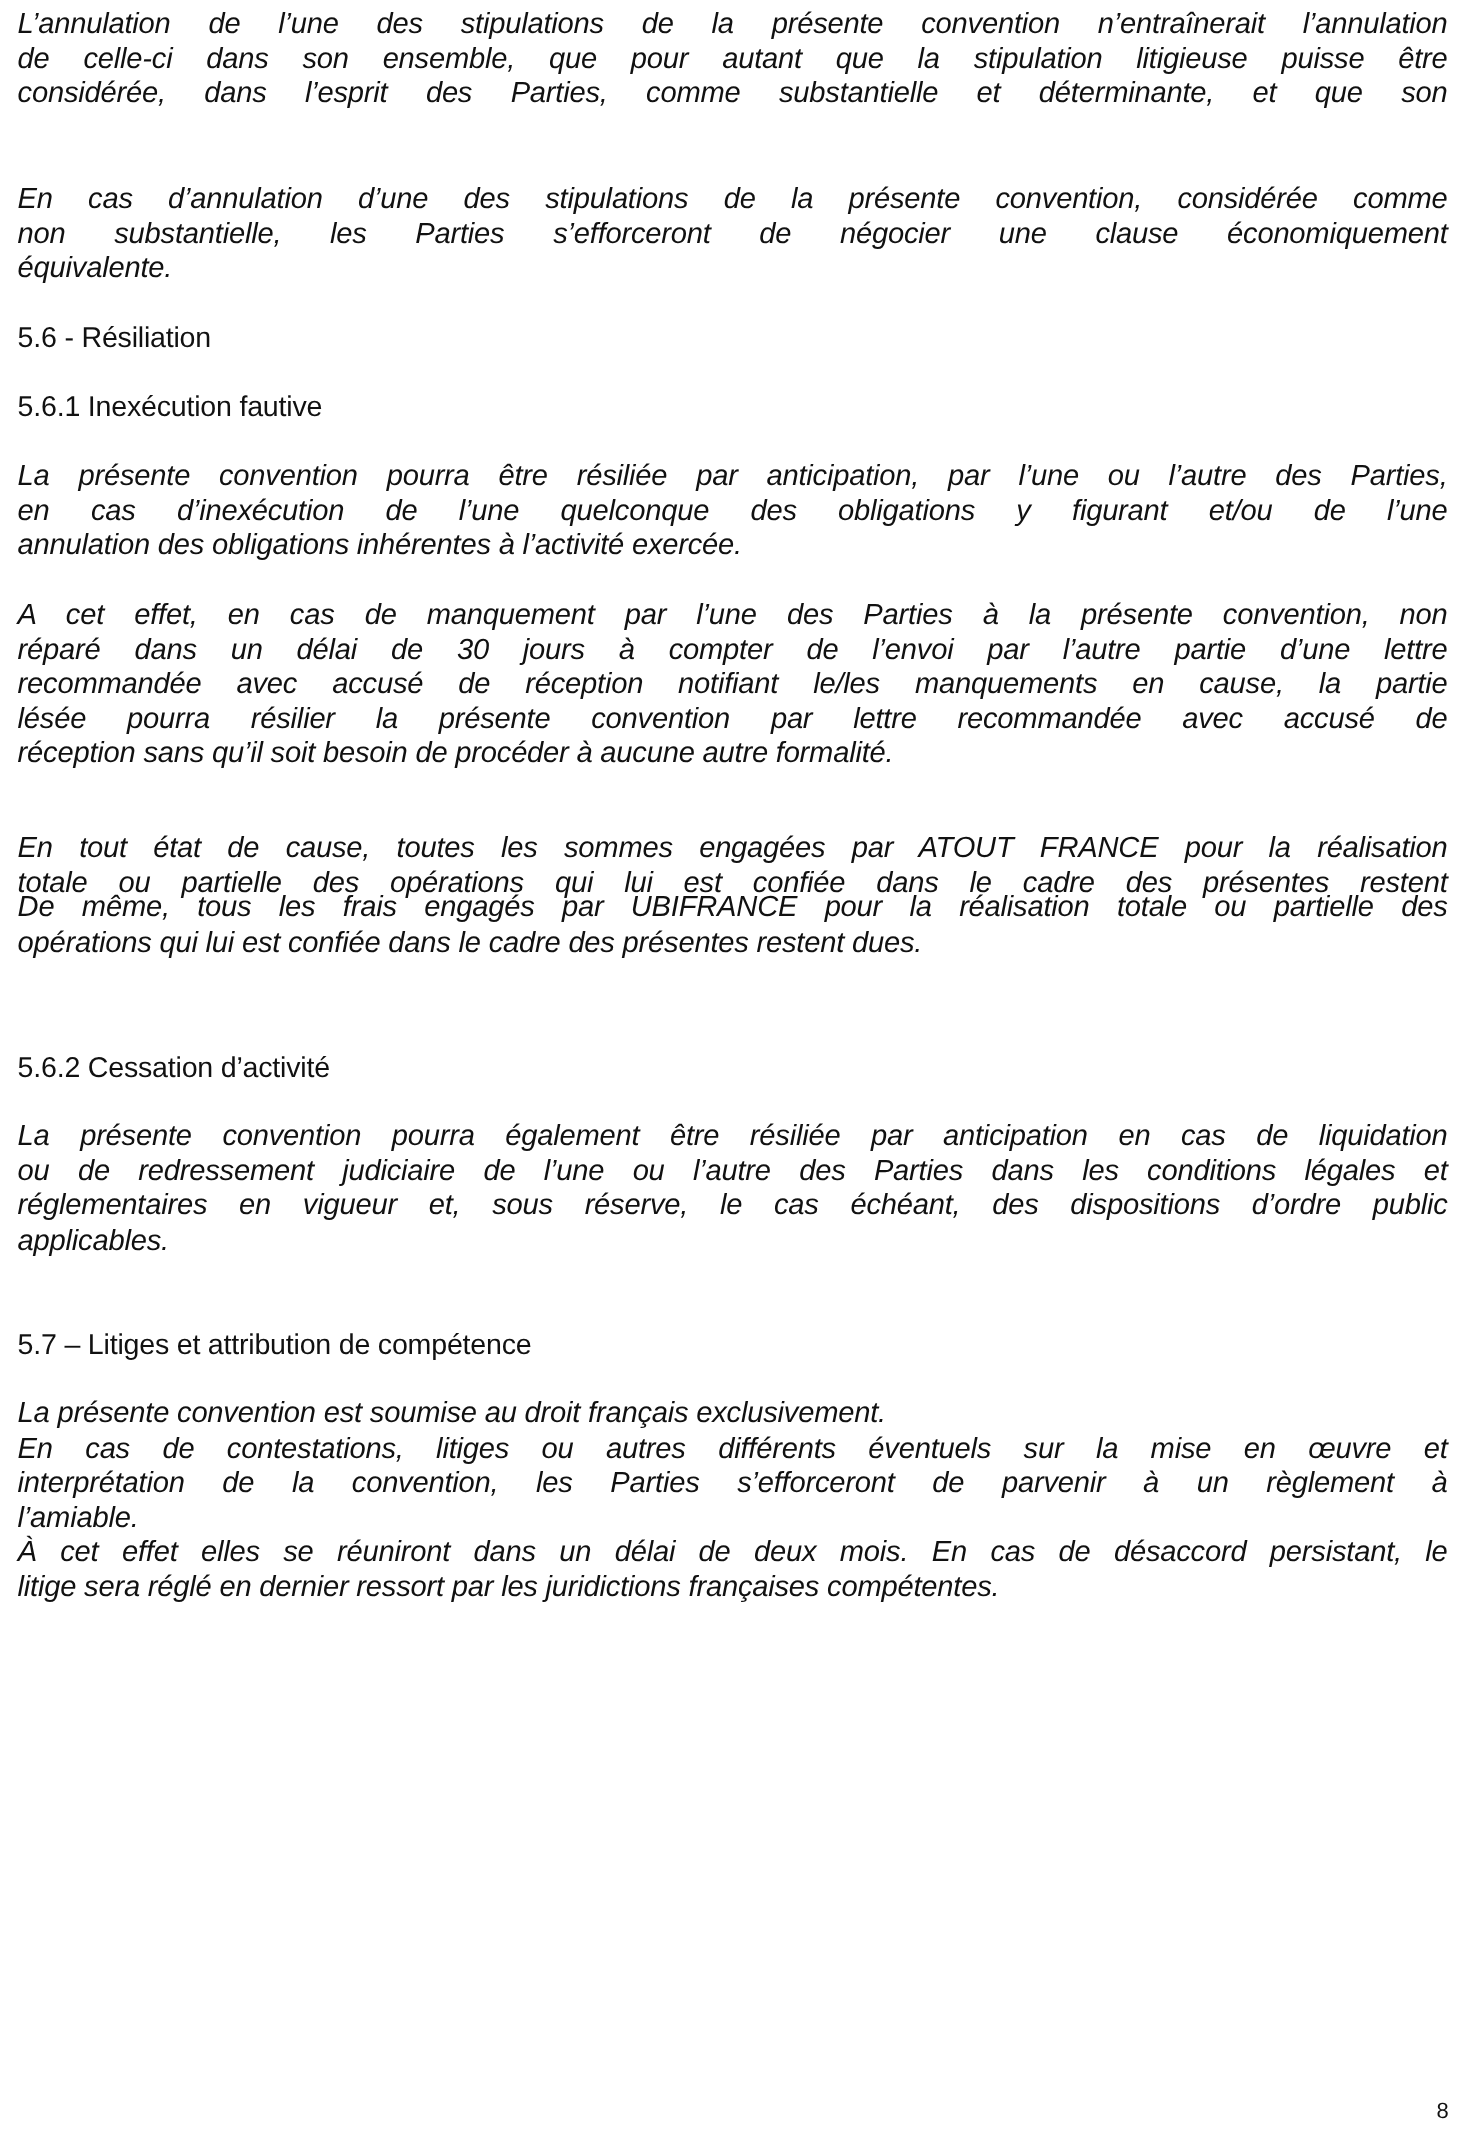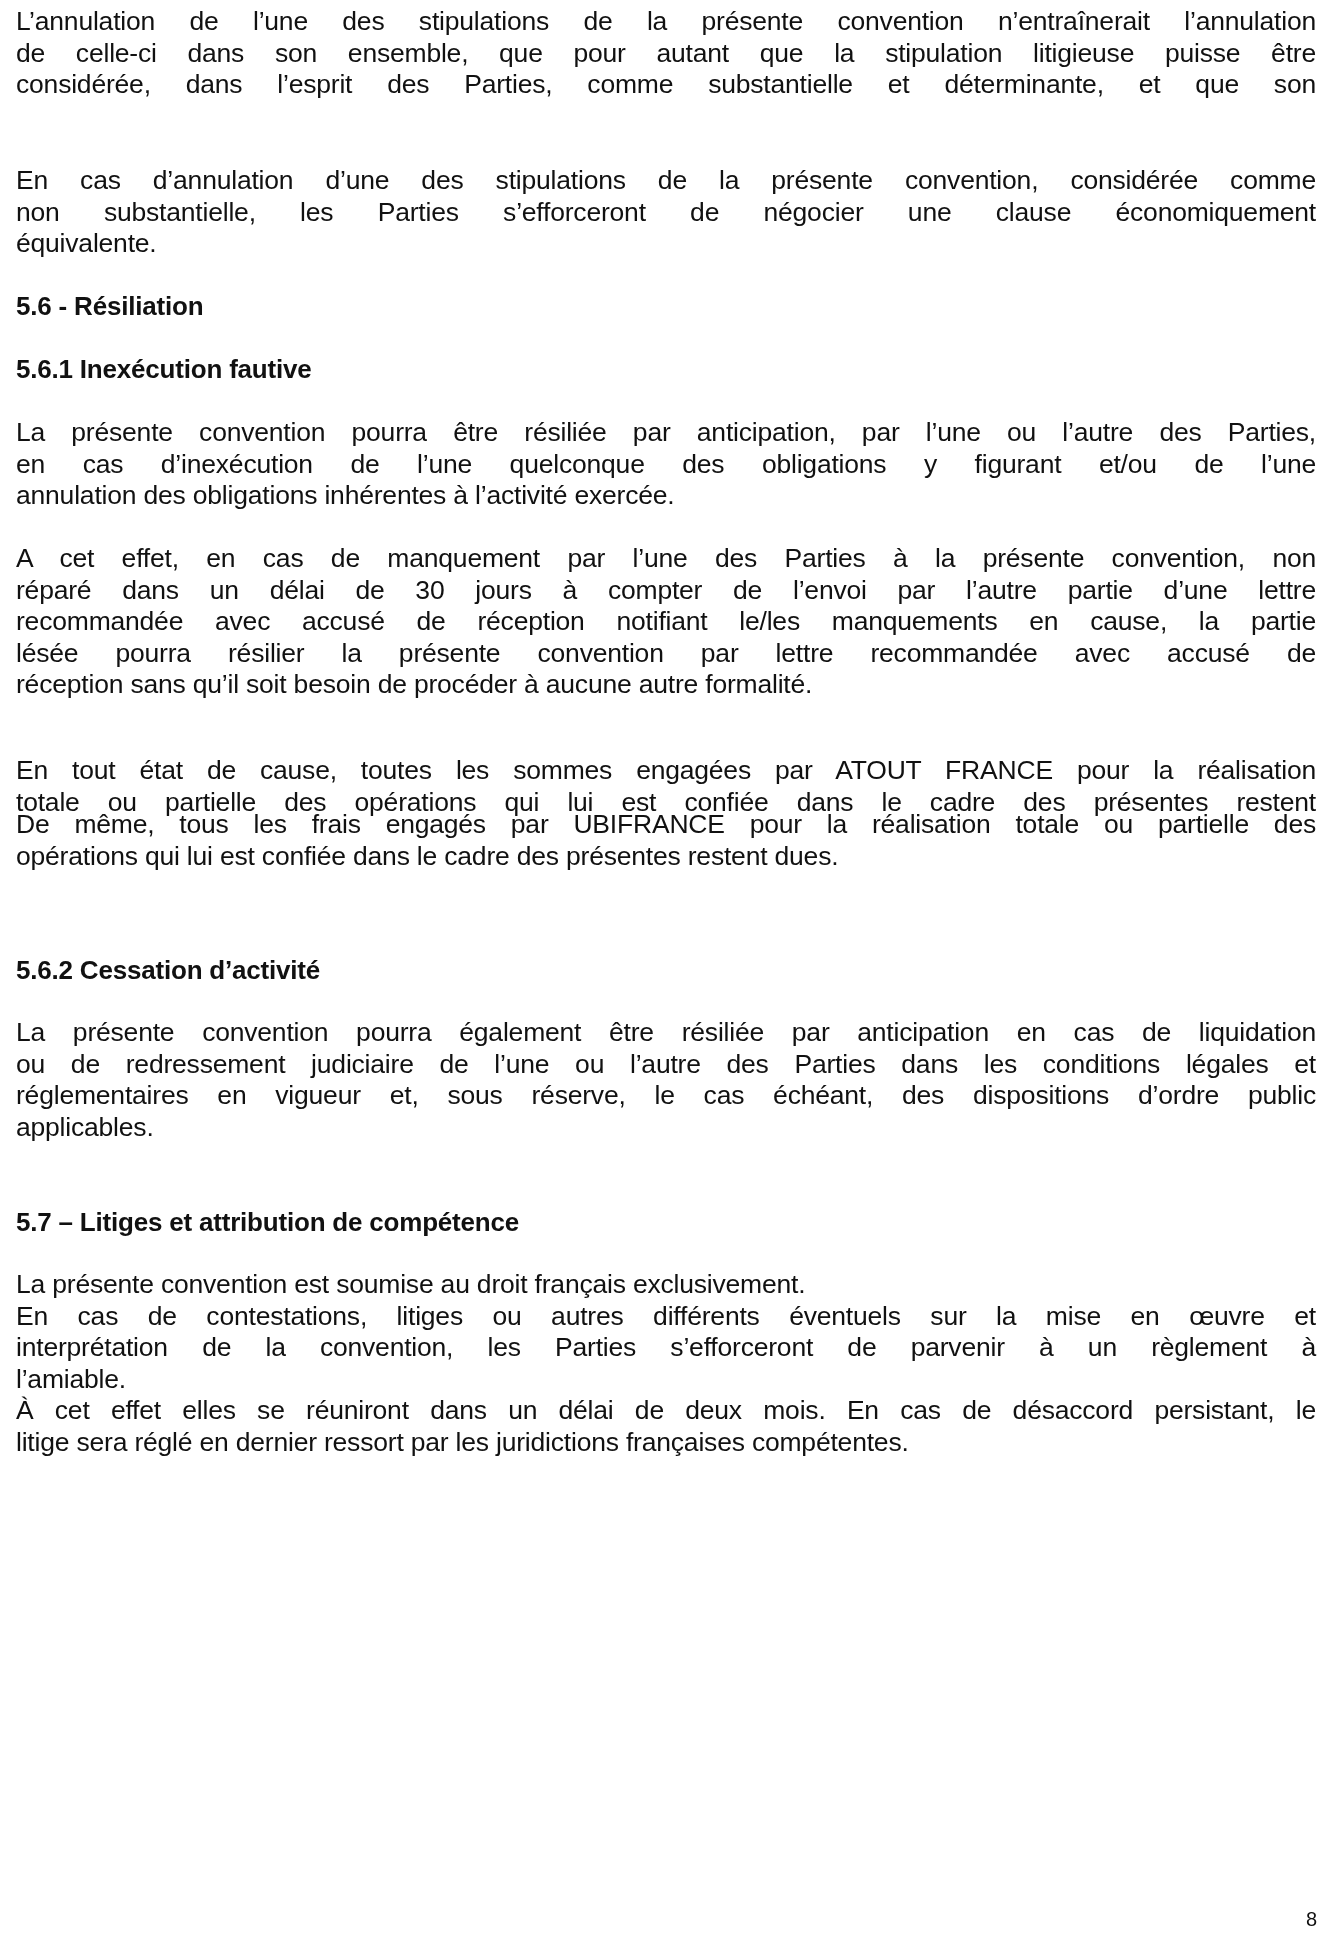--- a/index.html
+++ b/index.html
@@ -6,24 +6,24 @@
     body {
       width: 1337px; height: 1945px; position: relative; overflow: hidden;
       font-family: "Liberation Sans", sans-serif; color: #111111;
     }
     .page { position: absolute; left: 16px; top: 0; width: 1300px; }
     .para {
       position: absolute; left: 0; width: 1300px;
       font-size: 26.5px; line-height: 31.5px;
       text-align: justify; letter-spacing: -0.2px;
     }
-    .para .line { display: block; height: 31.5px; white-space: nowrap; overflow: visible; }
+    .para .line { display: block; height: 31.5px; white-space: nowrap; overflow: visible; font-style: italic; }
     .para .line.j { text-align: justify; text-align-last: justify; white-space: normal; }
     .heading {
-      position: absolute; left: 0; font-weight: bold;
+      position: absolute; left: 0; font-weight: normal;
       font-size: 26px; line-height: 31px; letter-spacing: -0.2px;
     }
     .page-number {
       position: absolute; right: 20px; top: 1908px;
       font-size: 20px; font-family: "Liberation Sans", sans-serif;
     }
   </style>
 </head>
 <body>
 

